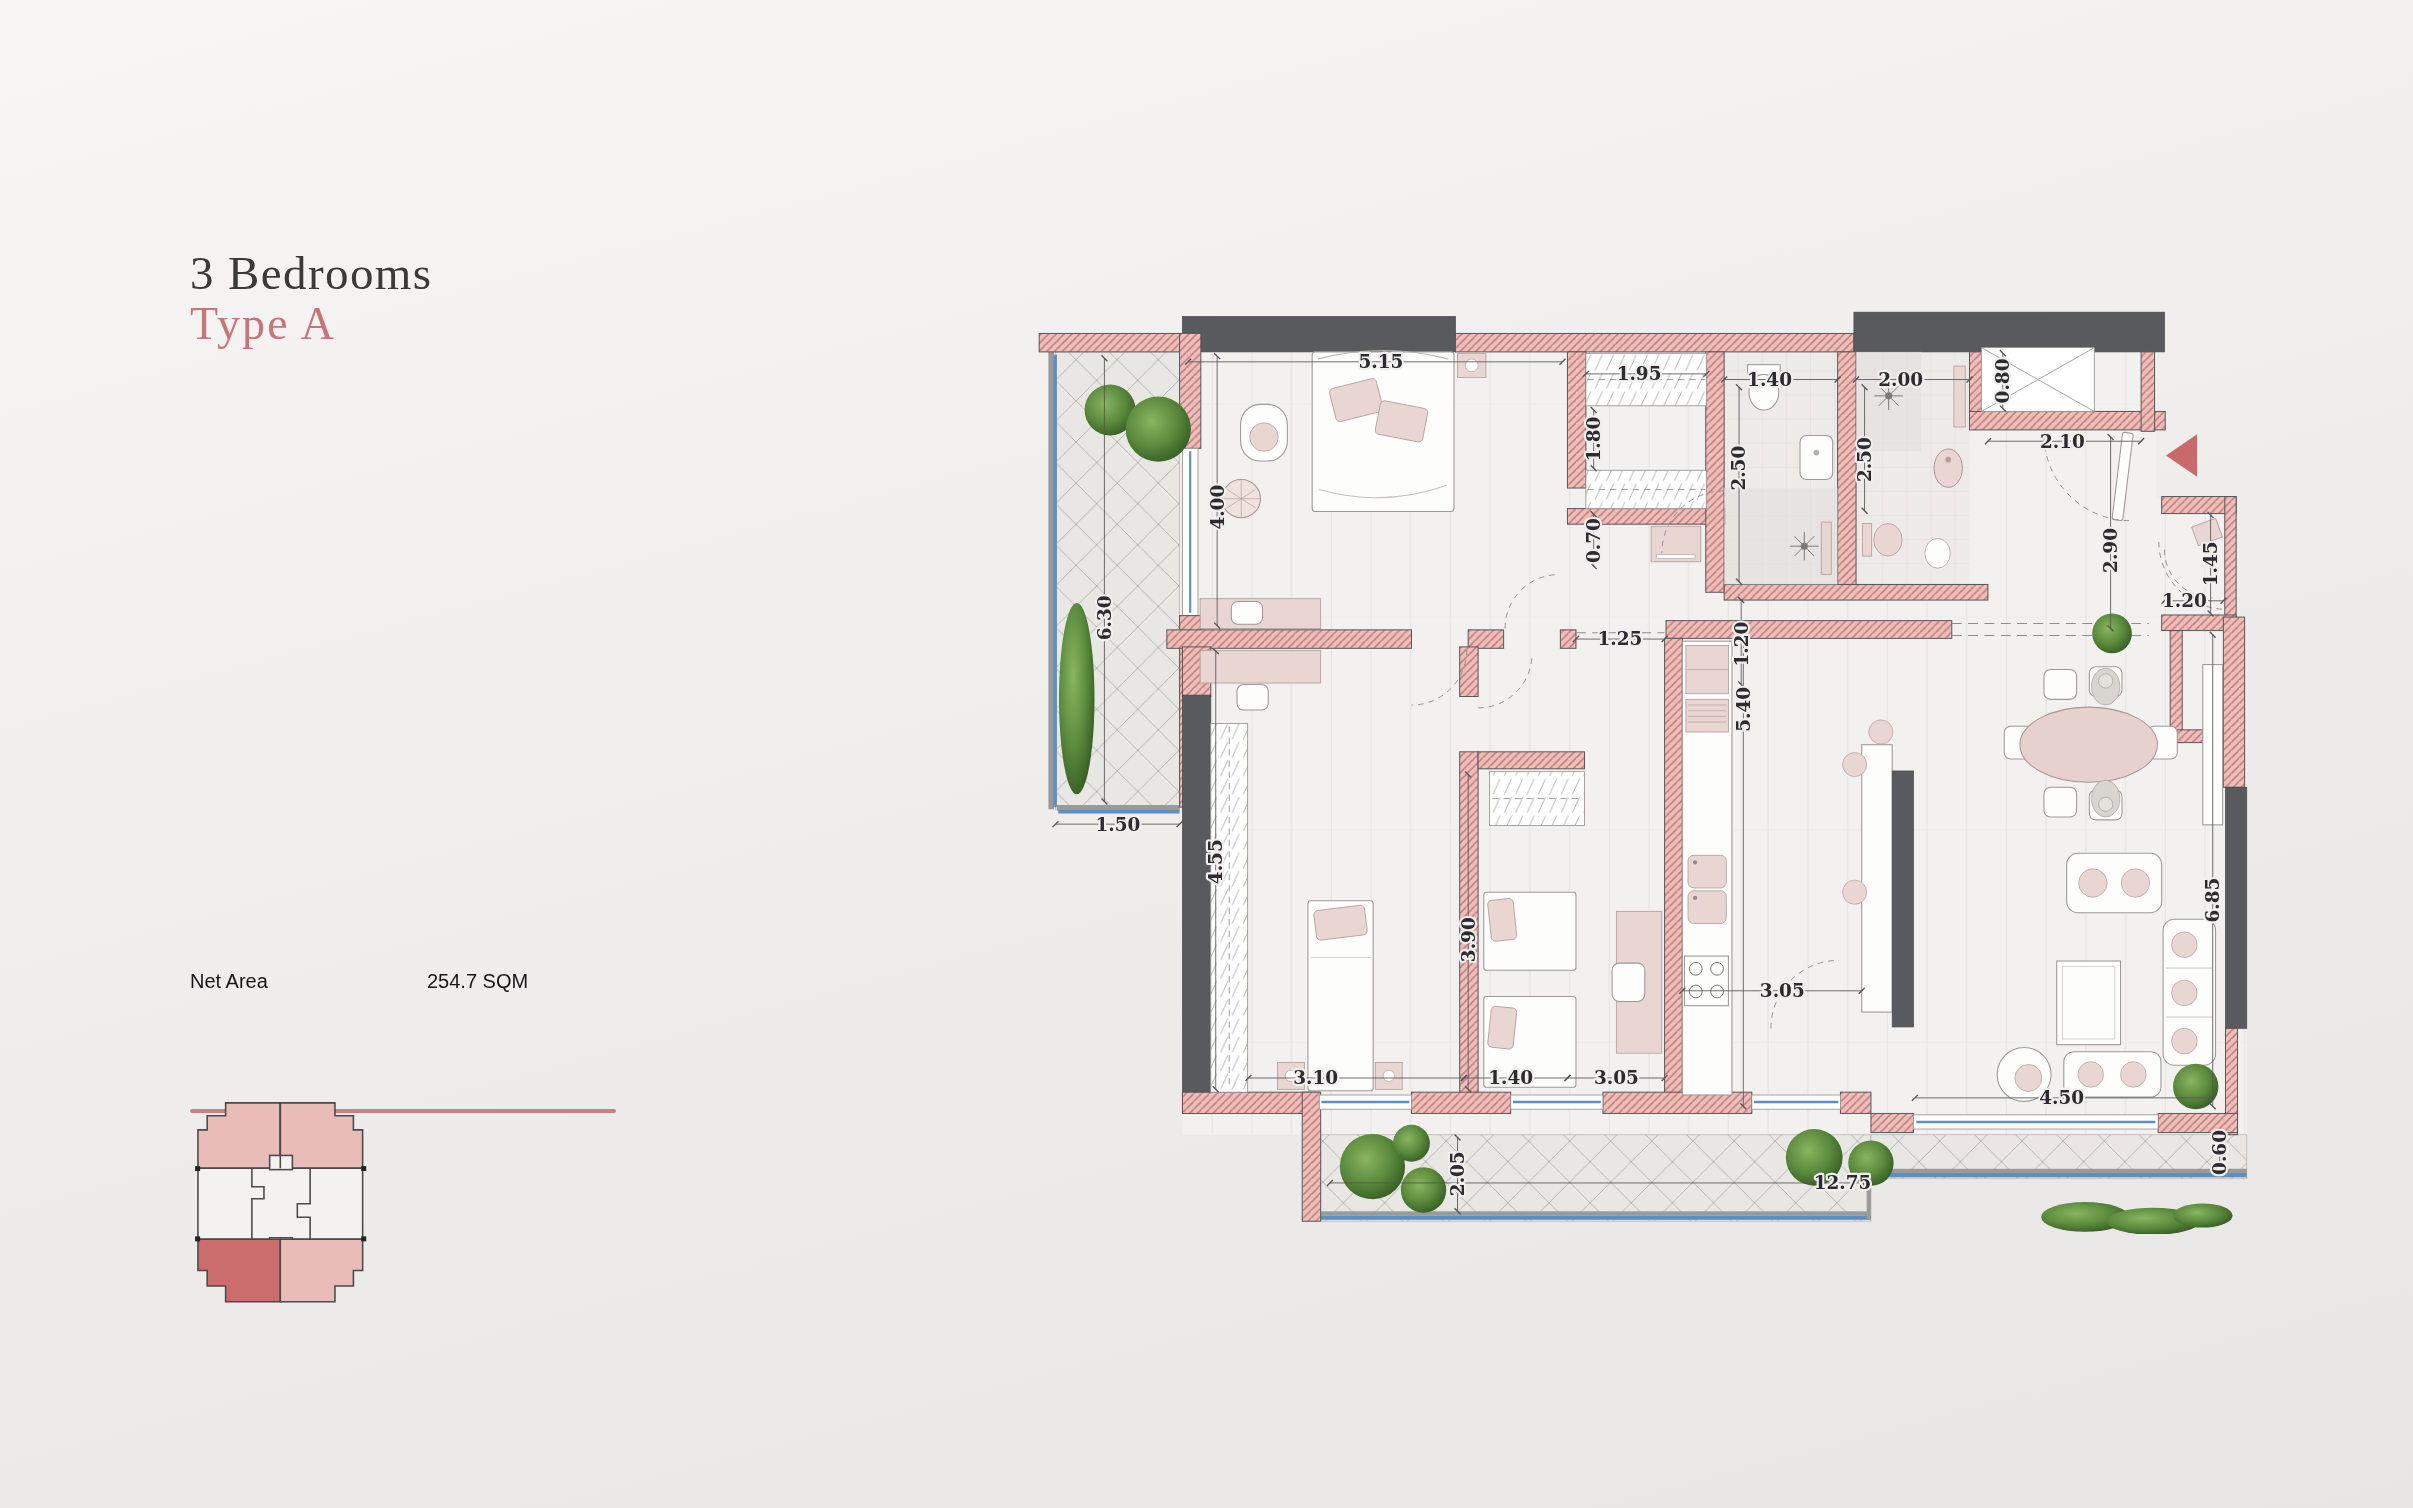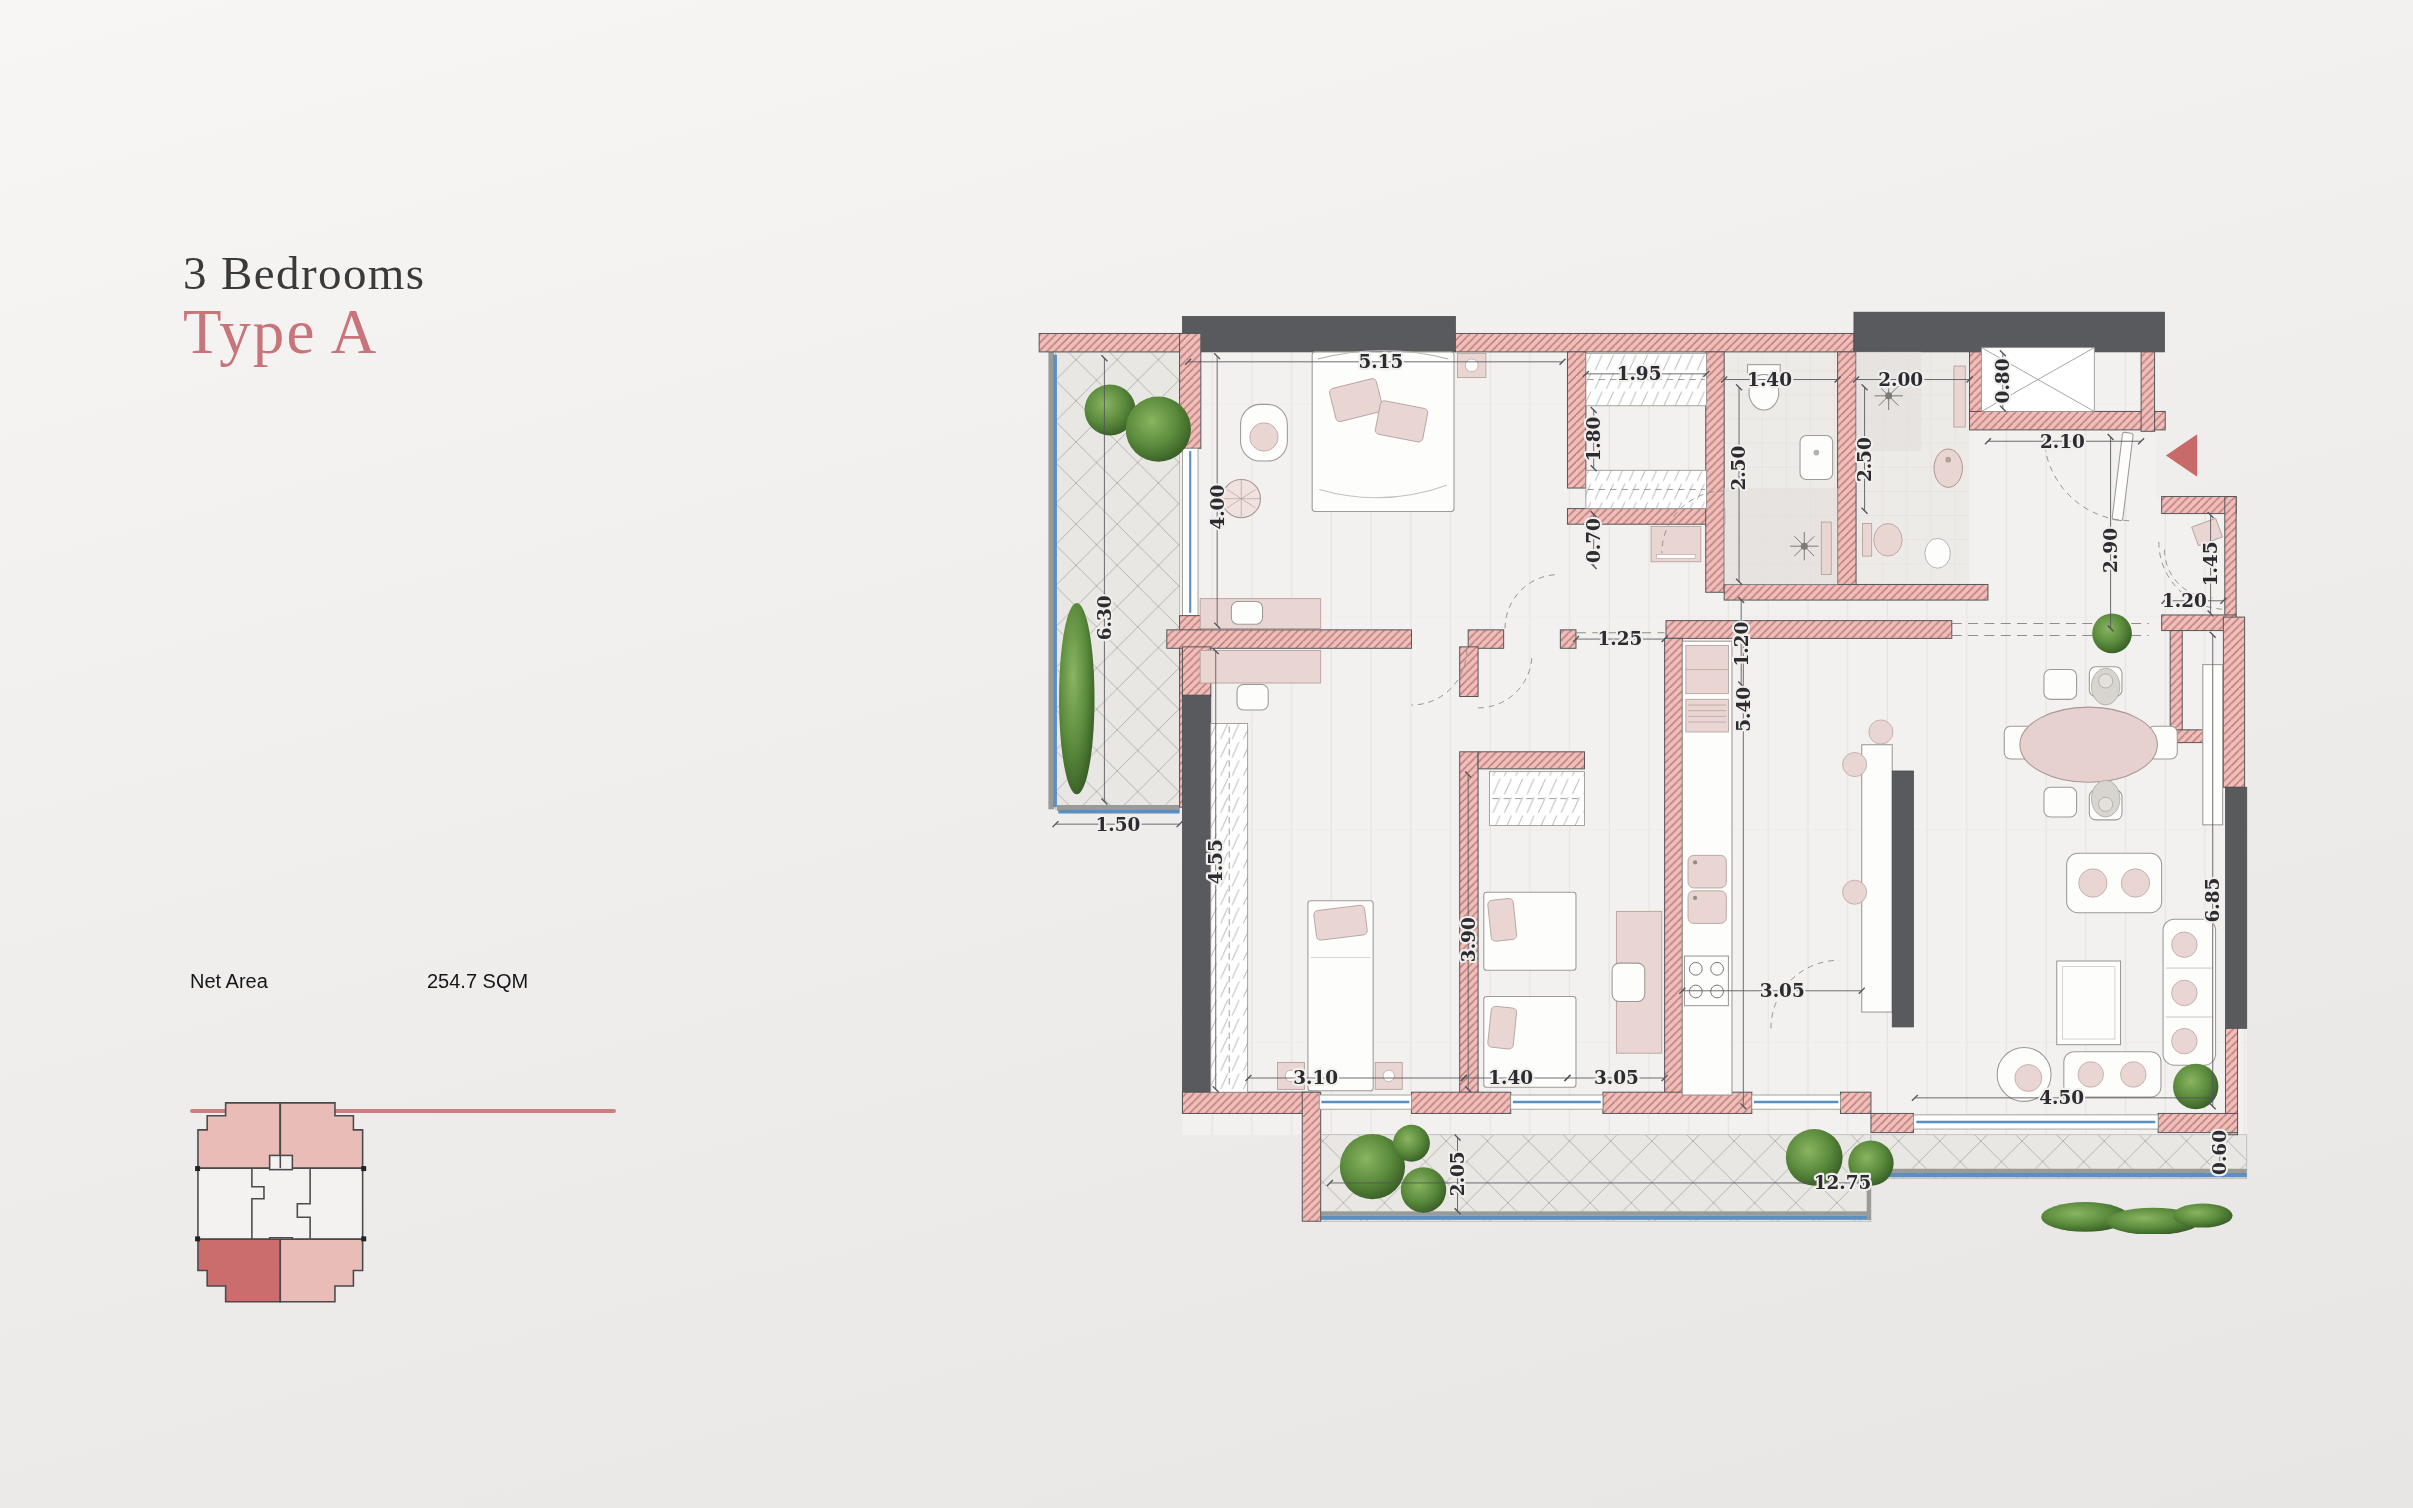--- a/index.html
+++ b/index.html
@@ -1,23 +1,23 @@
 <!DOCTYPE html>
 <html style="font-size:11.3px"><head>
 <meta charset="utf-8">
 <style>
   html,body{margin:0;padding:0;}
   body{
     width:2413px;height:1509px;overflow:hidden;position:relative;
     font-family:"Liberation Sans",sans-serif;
     background:linear-gradient(165deg,#f7f6f5 0%,#f1f0ef 35%,#eceBe9 65%,#e7e6e4 100%);
   }
-  .title-block{position:absolute;left:183px;top:250px;}
+  .title-block{position:absolute;left:190px;top:250px;}
   .title-main{font-family:"Liberation Serif",serif;font-weight:500;font-size:47px;letter-spacing:1.4px;color:#3a3a3a;line-height:1.0;}
-  .title-sub{font-family:"Liberation Serif",serif;font-weight:400;font-size:63px;letter-spacing:2.1px;color:#c7747a;line-height:1.0;margin-top:4.3px;}
+  .title-sub{font-family:"Liberation Serif",serif;font-weight:400;font-size:46px;letter-spacing:2.1px;color:#c7747a;line-height:1.0;margin-top:4.3px;}
   .areas{position:absolute;left:190px;top:970px;width:454px;}
   .area-row{position:relative;height:58px;font-size:20px;color:#161618;}
   .area-label{position:absolute;left:0;top:0;}
   .area-value{position:absolute;left:237px;top:0;}
   .area-divider{position:absolute;left:0;top:139px;width:426px;height:4.3px;background:#c98080;border-radius:2.1px;}
   .key-plan{position:absolute;left:188px;top:1100px;}
   .floor-plan{position:absolute;left:1014px;top:298px;}
   svg text.dim{
     font-family:"DejaVu Serif",serif;font-size:26px;font-weight:bold;fill:#2b2b31;
     text-anchor:middle;paint-order:stroke;stroke:#f0efec;stroke-width:6px;stroke-linejoin:round;

